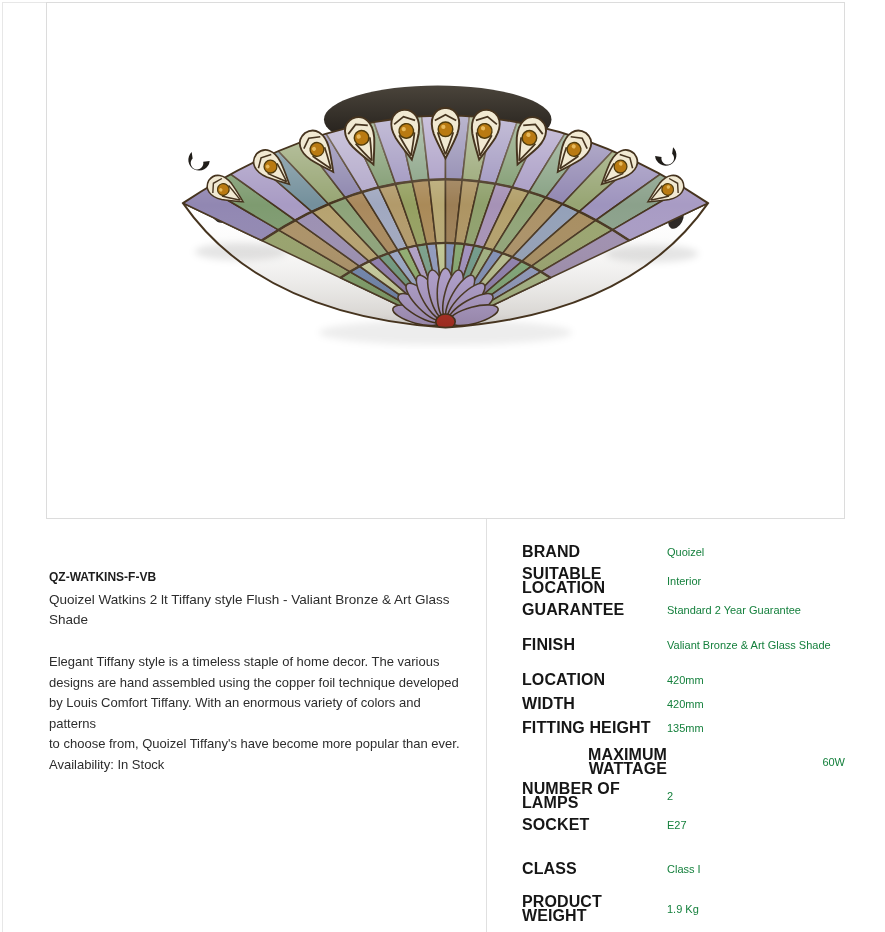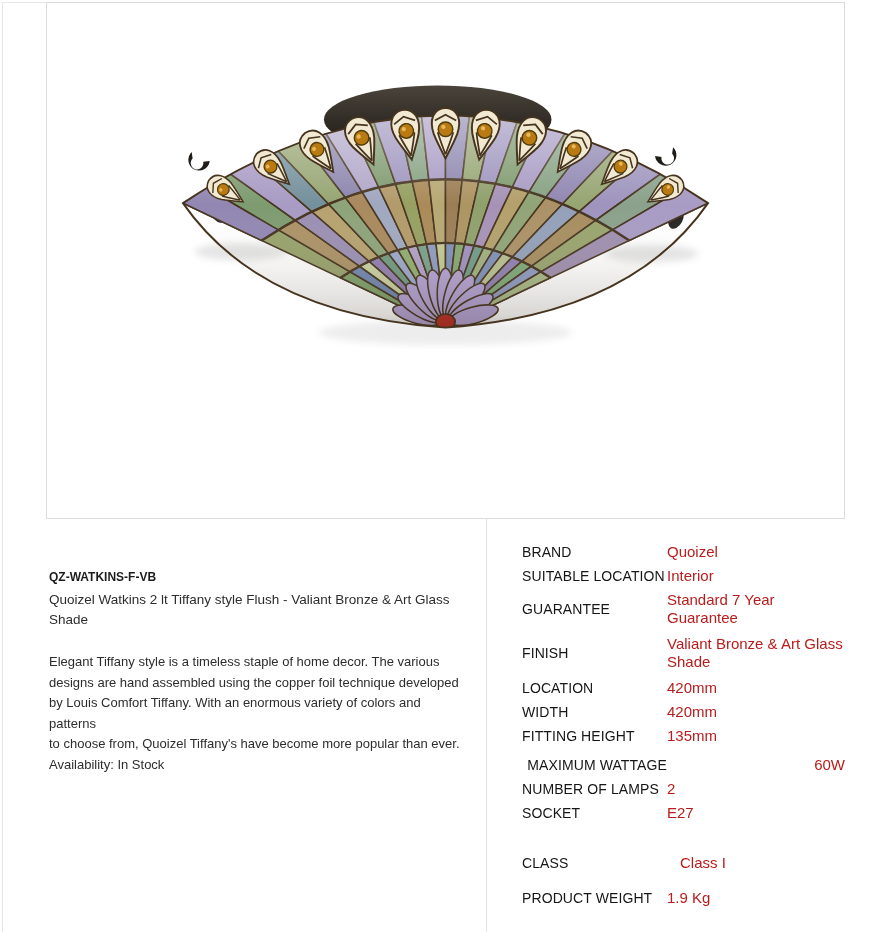--- a/index.html
+++ b/index.html
@@ -23,27 +23,27 @@
   .left-col { position:absolute; left:49px; top:570px; width:420px; }
   .sku   { font-size:12px; font-weight:700; line-height:15px; color:#1d1d1d; margin-bottom:5px; }
   .title { font-size:13.5px; line-height:20px; color:#2d2d2d; white-space:pre-line; margin-bottom:22px; }
   .desc  { font-size:13px; line-height:20.5px; color:#2d2d2d; white-space:pre-line; }
   .availability { font-size:13px; line-height:20.5px; color:#2d2d2d; }
 
   .right-col { position:absolute; left:522px; top:540px; width:323px; }
   .spec-row  { display:flex; align-items:center; min-height:24px; padding:3px 0; }
   .spec-row.row-tall { min-height:46px; }
   .spec-row.gap-17 { margin-top:5px;text-align:right; }
-  .spec-row.gap-22 { margin-top:26px;gap:13px; }
+  .spec-row.gap-22 { margin-top:20px; }
   .spec-row.gap-11 { margin-top:11px; }
   .spec-label {
-    width:145px; flex:0 0 145px; font-size:14px; font-weight:400;
+    width:145px; flex:0 0 145px; font-size:16px; font-weight:700;
     color:#161616; letter-spacing:0.1px; line-height:14px;
   }
-  .spec-value { flex:1; font-size:15px; line-height:18px; color:#b91c1c; }
+  .spec-value { flex:1; font-size:11px; line-height:18px; color:#15803d; }
 </style>
 </head>
 <body>
 
 <div class="frame-left"></div>
 <div class="frame-top"></div>
 
 <div class="image-box">
   <svg id="lamp-svg" width="545" height="282" viewBox="0 0 560 290">
       <defs>
@@ -265,21 +265,21 @@
   <div class="spec-row">
     <div class="spec-label">BRAND</div>
     <div class="spec-value">Quoizel</div>
   </div>
   <div class="spec-row">
     <div class="spec-label">SUITABLE LOCATION</div>
     <div class="spec-value">Interior</div>
   </div>
   <div class="spec-row">
     <div class="spec-label">GUARANTEE</div>
-    <div class="spec-value">Standard 7 Year Guarantee</div>
+    <div class="spec-value">Standard 2 Year Guarantee</div>
   </div>
   <div class="spec-row row-tall">
     <div class="spec-label">FINISH</div>
     <div class="spec-value">Valiant Bronze &amp; Art Glass Shade</div>
   </div>
   <div class="spec-row">
     <div class="spec-label">LOCATION</div>
     <div class="spec-value">420mm</div>
   </div>
   <div class="spec-row">

